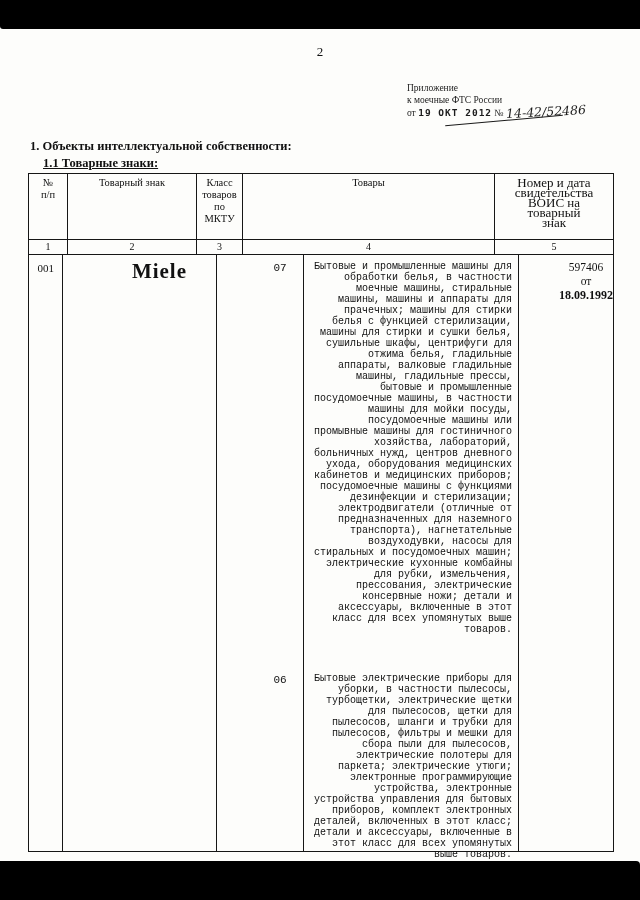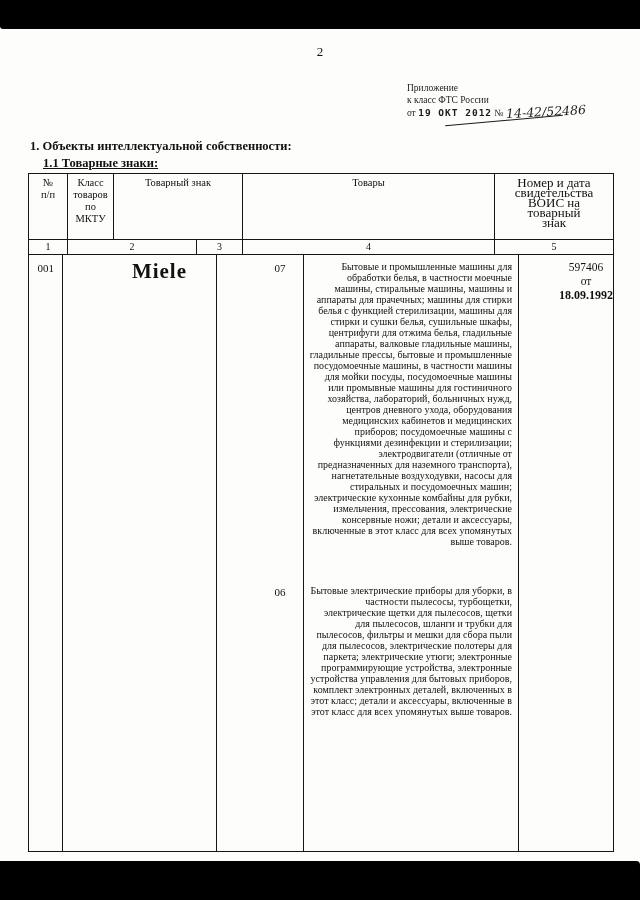--- a/index.html
+++ b/index.html
@@ -98,21 +98,21 @@
   }
   .c34 {
     width: 299px; position: relative;
     border-right: 1px solid #161616;
     padding-top: 6px;
   }
   .c34::before {
     content: ""; position: absolute; left: 46px; top: 0; bottom: 0;
     width: 1px; background: #161616;
   }
-  .classblock { display: flex; }
+  .classblock { display: flex; font-family: Liberation Mono, monospace; }
   .classblock.gap { margin-top: 38px; }
   .classnum {
     flex: 0 0 47px; text-align: center;
     font-size: 11px; padding-top: 1px;
   }
   .goods {
     flex: 1; padding: 0 6px;
     font-size: 10px; line-height: 11px;
     text-align: right;
   }
@@ -126,43 +126,43 @@
 <body>
 
 <div class="page">
 
   <div class="scan-bar top"></div>
 
   <div class="page-number">2</div>
 
   <div class="attachment-note">
     <div>Приложение</div>
-    <div>к класс ФТС России</div>
+    <div>к моечные ФТС России</div>
     <div class="note-line3">
       <span>от</span>
       <span class="stamp">19 ОКТ 2012</span>
       <span>№</span>
       <span class="handwritten">14-42/52486</span>
     </div>
     <div class="hand-underline"></div>
   </div>
 
   <div class="heading-section">1. Объекты интеллектуальной собственности:</div>
   <div class="heading-sub">1.1 Товарные знаки:</div>
 
   <div class="ttable">
 
     <div class="trow thead">
       <div class="cell c1 bordr">№
 п/п</div>
+      <div class="cell c2 bordr">Товарный знак</div>
       <div class="cell c3 bordr">Класс
 товаров
 по
 МКТУ</div>
-      <div class="cell c2 bordr">Товарный знак</div>
       <div class="cell c4 bordr">Товары</div>
       <div class="cell c5 small">Номер и дата
 свидетельства
 ВОИС на
 товарный
 знак</div>
     </div>
 
     <div class="trow tnums">
       <div class="cell c1 bordr">1</div>

